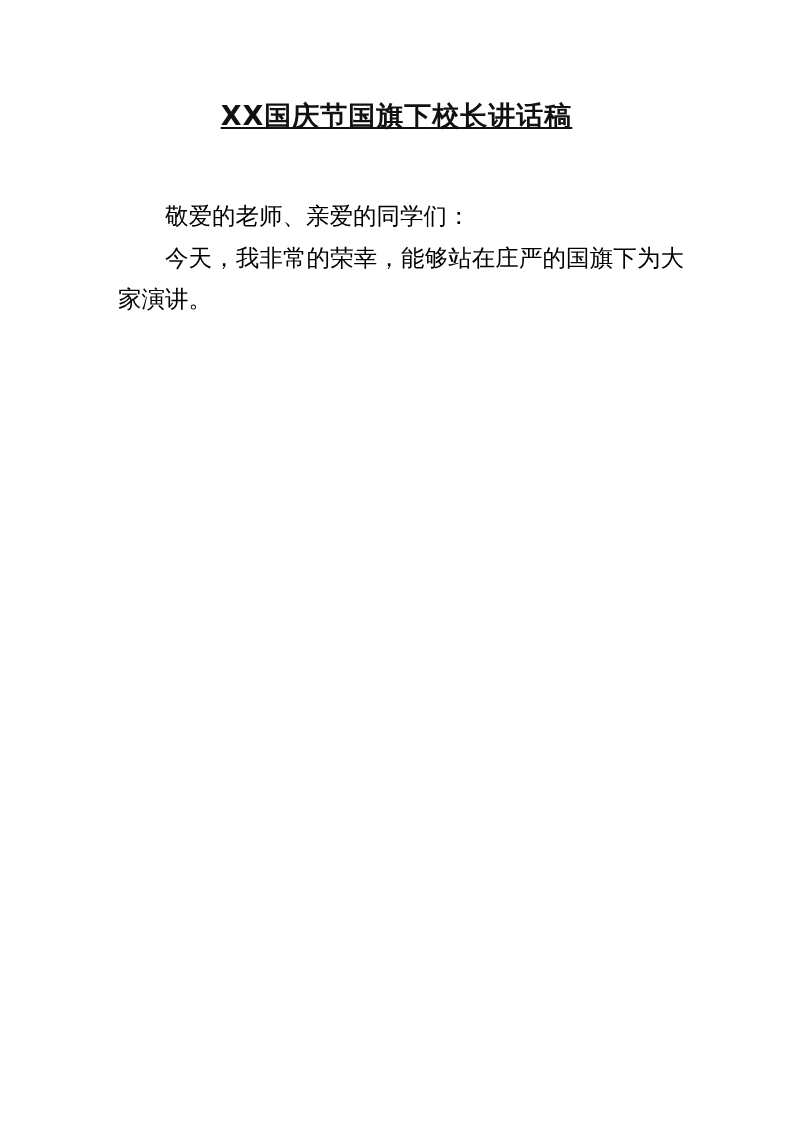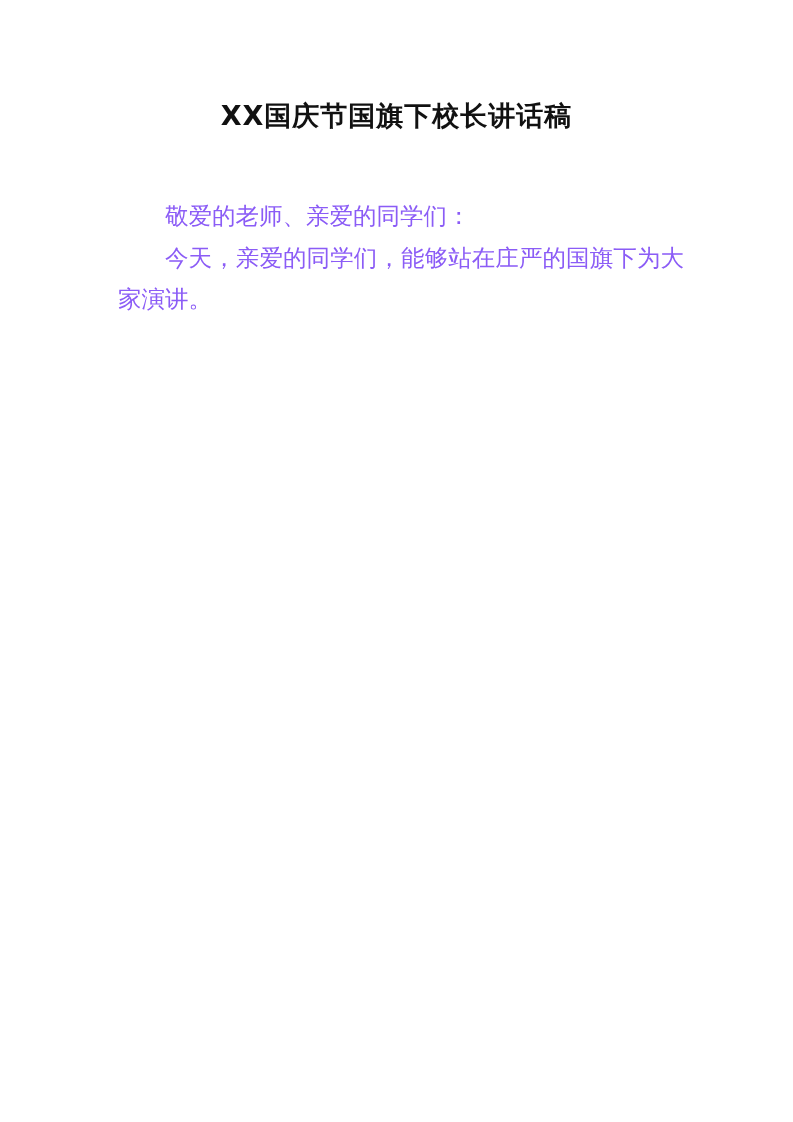--- a/index.html
+++ b/index.html
@@ -1,31 +1,31 @@
 <!DOCTYPE html>
 <html><head>
 <meta charset="utf-8">
 <style>
   html, body { margin: 0; padding: 0; background: #ffffff; }
   body { width: 793px; height: 1122px; overflow: hidden; position: relative; }
   .page { position: absolute; left: 0; top: 0; width: 793px; height: 1122px; background: #fff; }
   .title {
     position: absolute; top: 98px; left: 0; width: 793px; text-align: center;
     font-family: "DejaVu Sans", "Liberation Sans", sans-serif;
-    font-weight: bold; font-size: 27px; color: #111; letter-spacing: 1px;
+    font-weight: bold; font-size: 27px; color: #111; letter-spacing: 1px; text-decoration: underline;
   }
   .body {
     position: absolute; top: 196px; left: 118px; width: 566px;
     font-family: "DejaVu Serif", "Liberation Serif", serif;
-    font-size: 23.5px; line-height: 41.6px; color: #8b5cf6;
+    font-size: 23.5px; line-height: 41.6px; color: #000000;
   }
   .para { margin: 0; text-indent: 47px; text-align: justify; text-justify: inter-character; }
 </style>
 </head>
 <body>
 
 <div class="page">
   <div class="title">XX国庆节国旗下校长讲话稿</div>
   <div class="body">
     <p class="para">敬爱的老师、亲爱的同学们：</p>
-    <p class="para">今天，亲爱的同学们，能够站在庄严的国旗下为大家演讲。</p>
+    <p class="para">今天，我非常的荣幸，能够站在庄严的国旗下为大家演讲。</p>
   </div>
 </div>
 
 </body></html>

